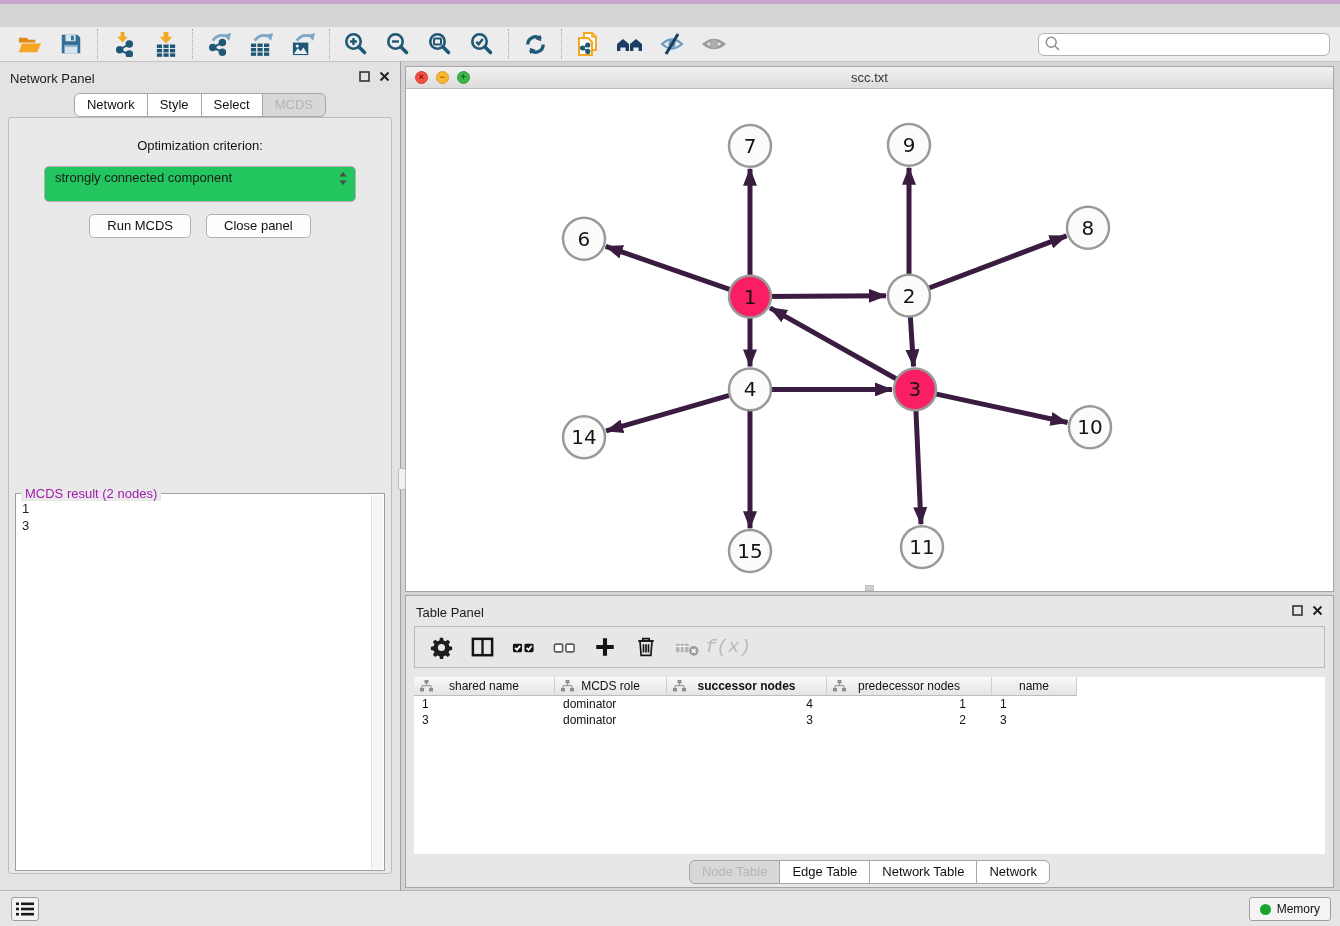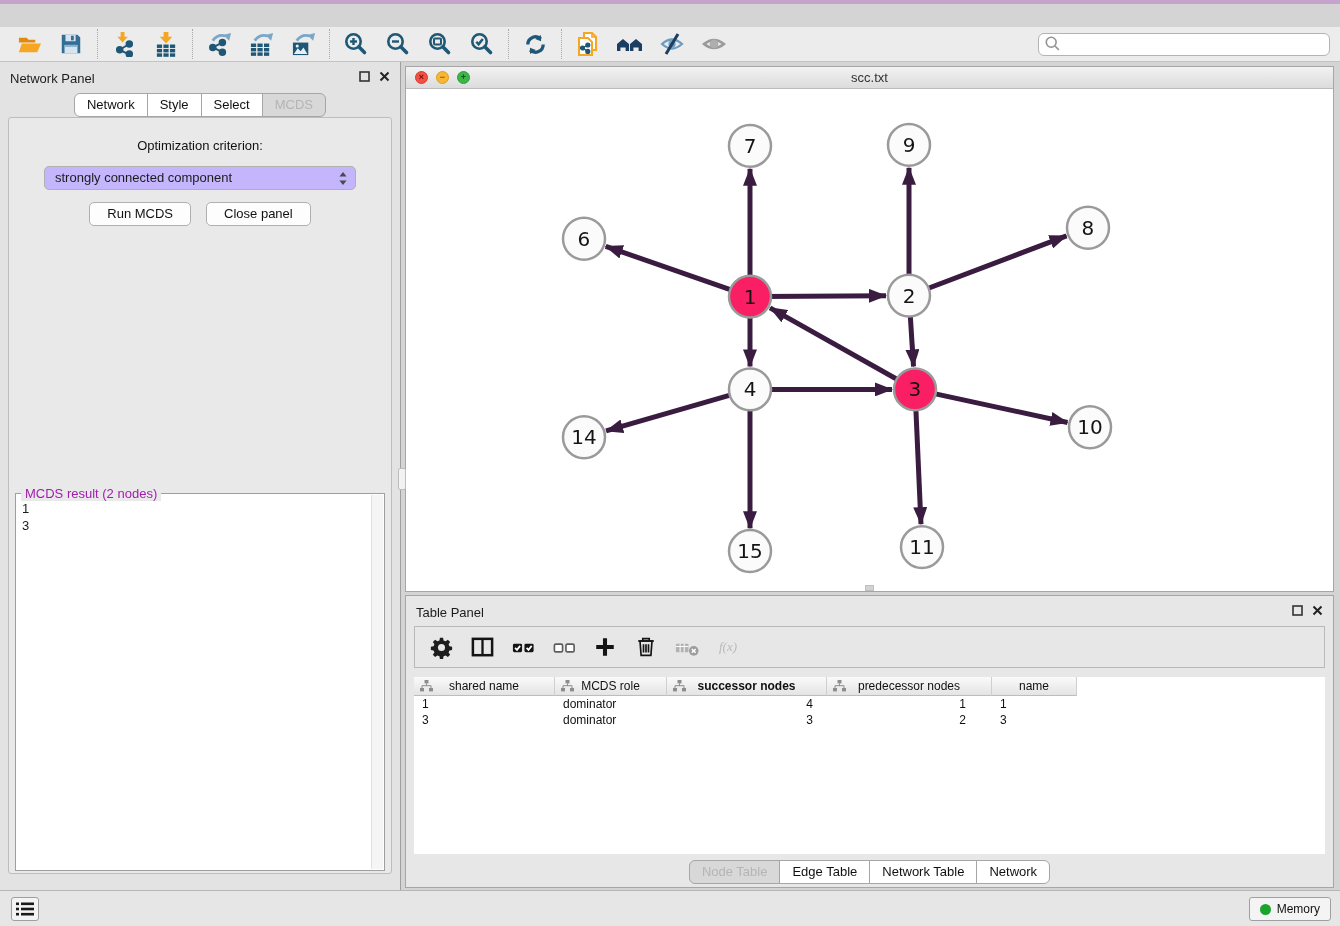--- a/index.html
+++ b/index.html
@@ -29,21 +29,21 @@
   .panel-header { position:relative; height:30px; }
   .panel-title { position:absolute; left:10px; top:9px; font-size:13px; color:#1c1c1c; }
   .panel-icons { position:absolute; right:10px; top:9px; display:flex; gap:9px; align-items:center; }
   .tabs-row { display:flex; justify-content:center; margin-top:1px; position:relative; z-index:2; }
   .tab { background:#fff; border:1px solid #a6a6a6; padding:3px 12px 4px 12px; font-size:13px; color:#111; margin-left:-1px; }
   .tab.first { border-radius:6px 0 0 6px; margin-left:0; }
   .tab.last { border-radius:0 6px 6px 0; }
   .tab.selected { background:#d8d8d8; color:#b5b5b5; }
   .cp-content { position:absolute; left:8px; right:8px; top:55px; bottom:16px; background:#e9e9e9; border:1px solid #bdbdbd; border-radius:3px; }
   .opt-label { text-align:center; margin-top:20px; font-size:13px; color:#111; }
-  .dropdown { position:relative; width:312px; height:24px; margin:13px auto 0 auto; background:#c4b5fd; border:1px solid #b0b0b0; border-radius:5px; line-height:22px; padding-left:10px; font-size:13px; }
+  .dropdown { position:relative; width:312px; height:36px; margin:13px auto 0 auto; background:#22c55e; border:1px solid #b0b0b0; border-radius:5px; line-height:22px; padding-left:10px; font-size:13px; }
   .dropdown .chev { position:absolute; right:7px; top:4px; }
   .btn-row { display:flex; justify-content:center; gap:15px; margin-top:12px; }
   .pbtn { height:24px; padding:0 17px; background:#fdfdfd; border:1px solid #b0b0b0; border-radius:5px; font-size:13px; line-height:22px; color:#111; }
   .result-group { position:absolute; left:6px; right:6px; top:375px; height:378px; background:#fff; border:1px solid #9e9e9e; }
   .result-legend { position:absolute; top:-8px; left:5px; background:#e9e9e9; padding:0 4px; font-size:13px; color:#a21caf; }
   .result-list { position:absolute; left:0; top:2px; right:14px; bottom:0; padding:4px 0 0 6px; font-size:13px; line-height:17px; overflow:hidden; }
   .result-scroll { position:absolute; right:1px; top:1px; bottom:1px; width:12px; background:#f5f5f5; border-left:1px solid #e2e2e2; }
 
   
   .desktop { position:absolute; left:401px; top:0; width:939px; height:828px; background:#d4d4d4; }
@@ -59,21 +59,21 @@
   .tl.yellow { background:#f7b733; border:1px solid #e09c21; color:#8a5d00; }
   .tl.green { background:#3db549; border:1px solid #2f9e3c; color:#0f5c18; }
   .net-canvas { position:absolute; left:0; top:22px; right:0; bottom:0; background:#fff; }
   .net-canvas svg { width:100%; height:100%; display:block; }
   .canvas-grip { position:absolute; left:459px; bottom:0px; width:9px; height:6px; background:#d2d2d2; border:1px solid #c0c0c0; }
 
   
   .table-panel { position:absolute; left:4px; top:533px; width:929px; height:293px; background:#e7e7e7; border:1px solid #a6a6a6; }
   .tp-toolbar { position:absolute; left:8px; right:8px; top:30px; height:42px; border:1px solid #b9b9b9; display:flex; align-items:center; padding-left:12px; gap:13px; }
   .tpico { width:28px; height:28px; display:flex; align-items:center; justify-content:center; }
-  .fx-label { font-family:Liberation Serif, serif; font-style:italic; font-size:13px; color:#b9b9b9; }
+  .fx-label { font-family:Liberation Mono, monospace; font-style:italic; font-size:19px; color:#b9b9b9; }
   .node-table { position:absolute; left:8px; right:8px; top:81px; height:177px; background:#fff; overflow:hidden; }
   .thead { display:flex; height:19px; }
   .th { height:19px; background:linear-gradient(#fafafa,#e4e4e4); border-right:1px solid #cfcfcf; border-bottom:1px solid #bdbdbd; display:flex; align-items:center; justify-content:center; position:relative; font-size:12px; color:#111; }
   .th .tree-ic { position:absolute; left:6px; top:3px; }
   .tr { display:flex; height:16px; }
   .td { font-size:12px; line-height:16px; color:#111; overflow:hidden; white-space:nowrap; }
   .tp-tabs { position:absolute; bottom:3px; left:0; width:100%; display:flex; justify-content:center; }
 
   
   .statusbar { position:absolute; left:0; top:890px; width:100%; height:36px; background:#e6e6e6; border-top:1px solid #b6b6b6; }

